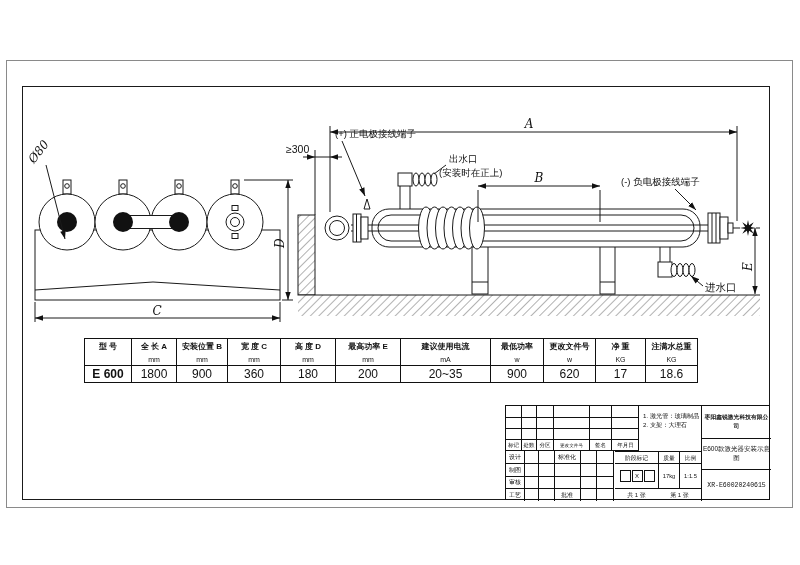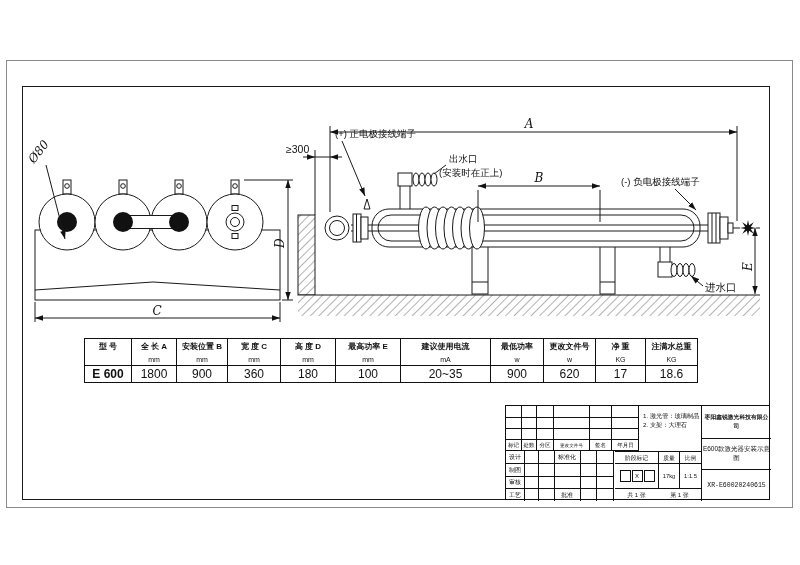--- a/index.html
+++ b/index.html
@@ -306,21 +306,21 @@
             <div class="th-name">注满水总重</div>
             <div class="th-unit">KG</div>
           </td>
     </tr>
     <tr>
       <td class="td-val td-model">E 600</td>
       <td class="td-val">1800</td>
       <td class="td-val">900</td>
       <td class="td-val">360</td>
       <td class="td-val">180</td>
-      <td class="td-val">100</td>
+      <td class="td-val">200</td>
       <td class="td-val">20~35</td>
       <td class="td-val">900</td>
       <td class="td-val">620</td>
       <td class="td-val">17</td>
       <td class="td-val">18.6</td>
     </tr>
     </tbody>
   </table>
 
   <div id="title-block">

